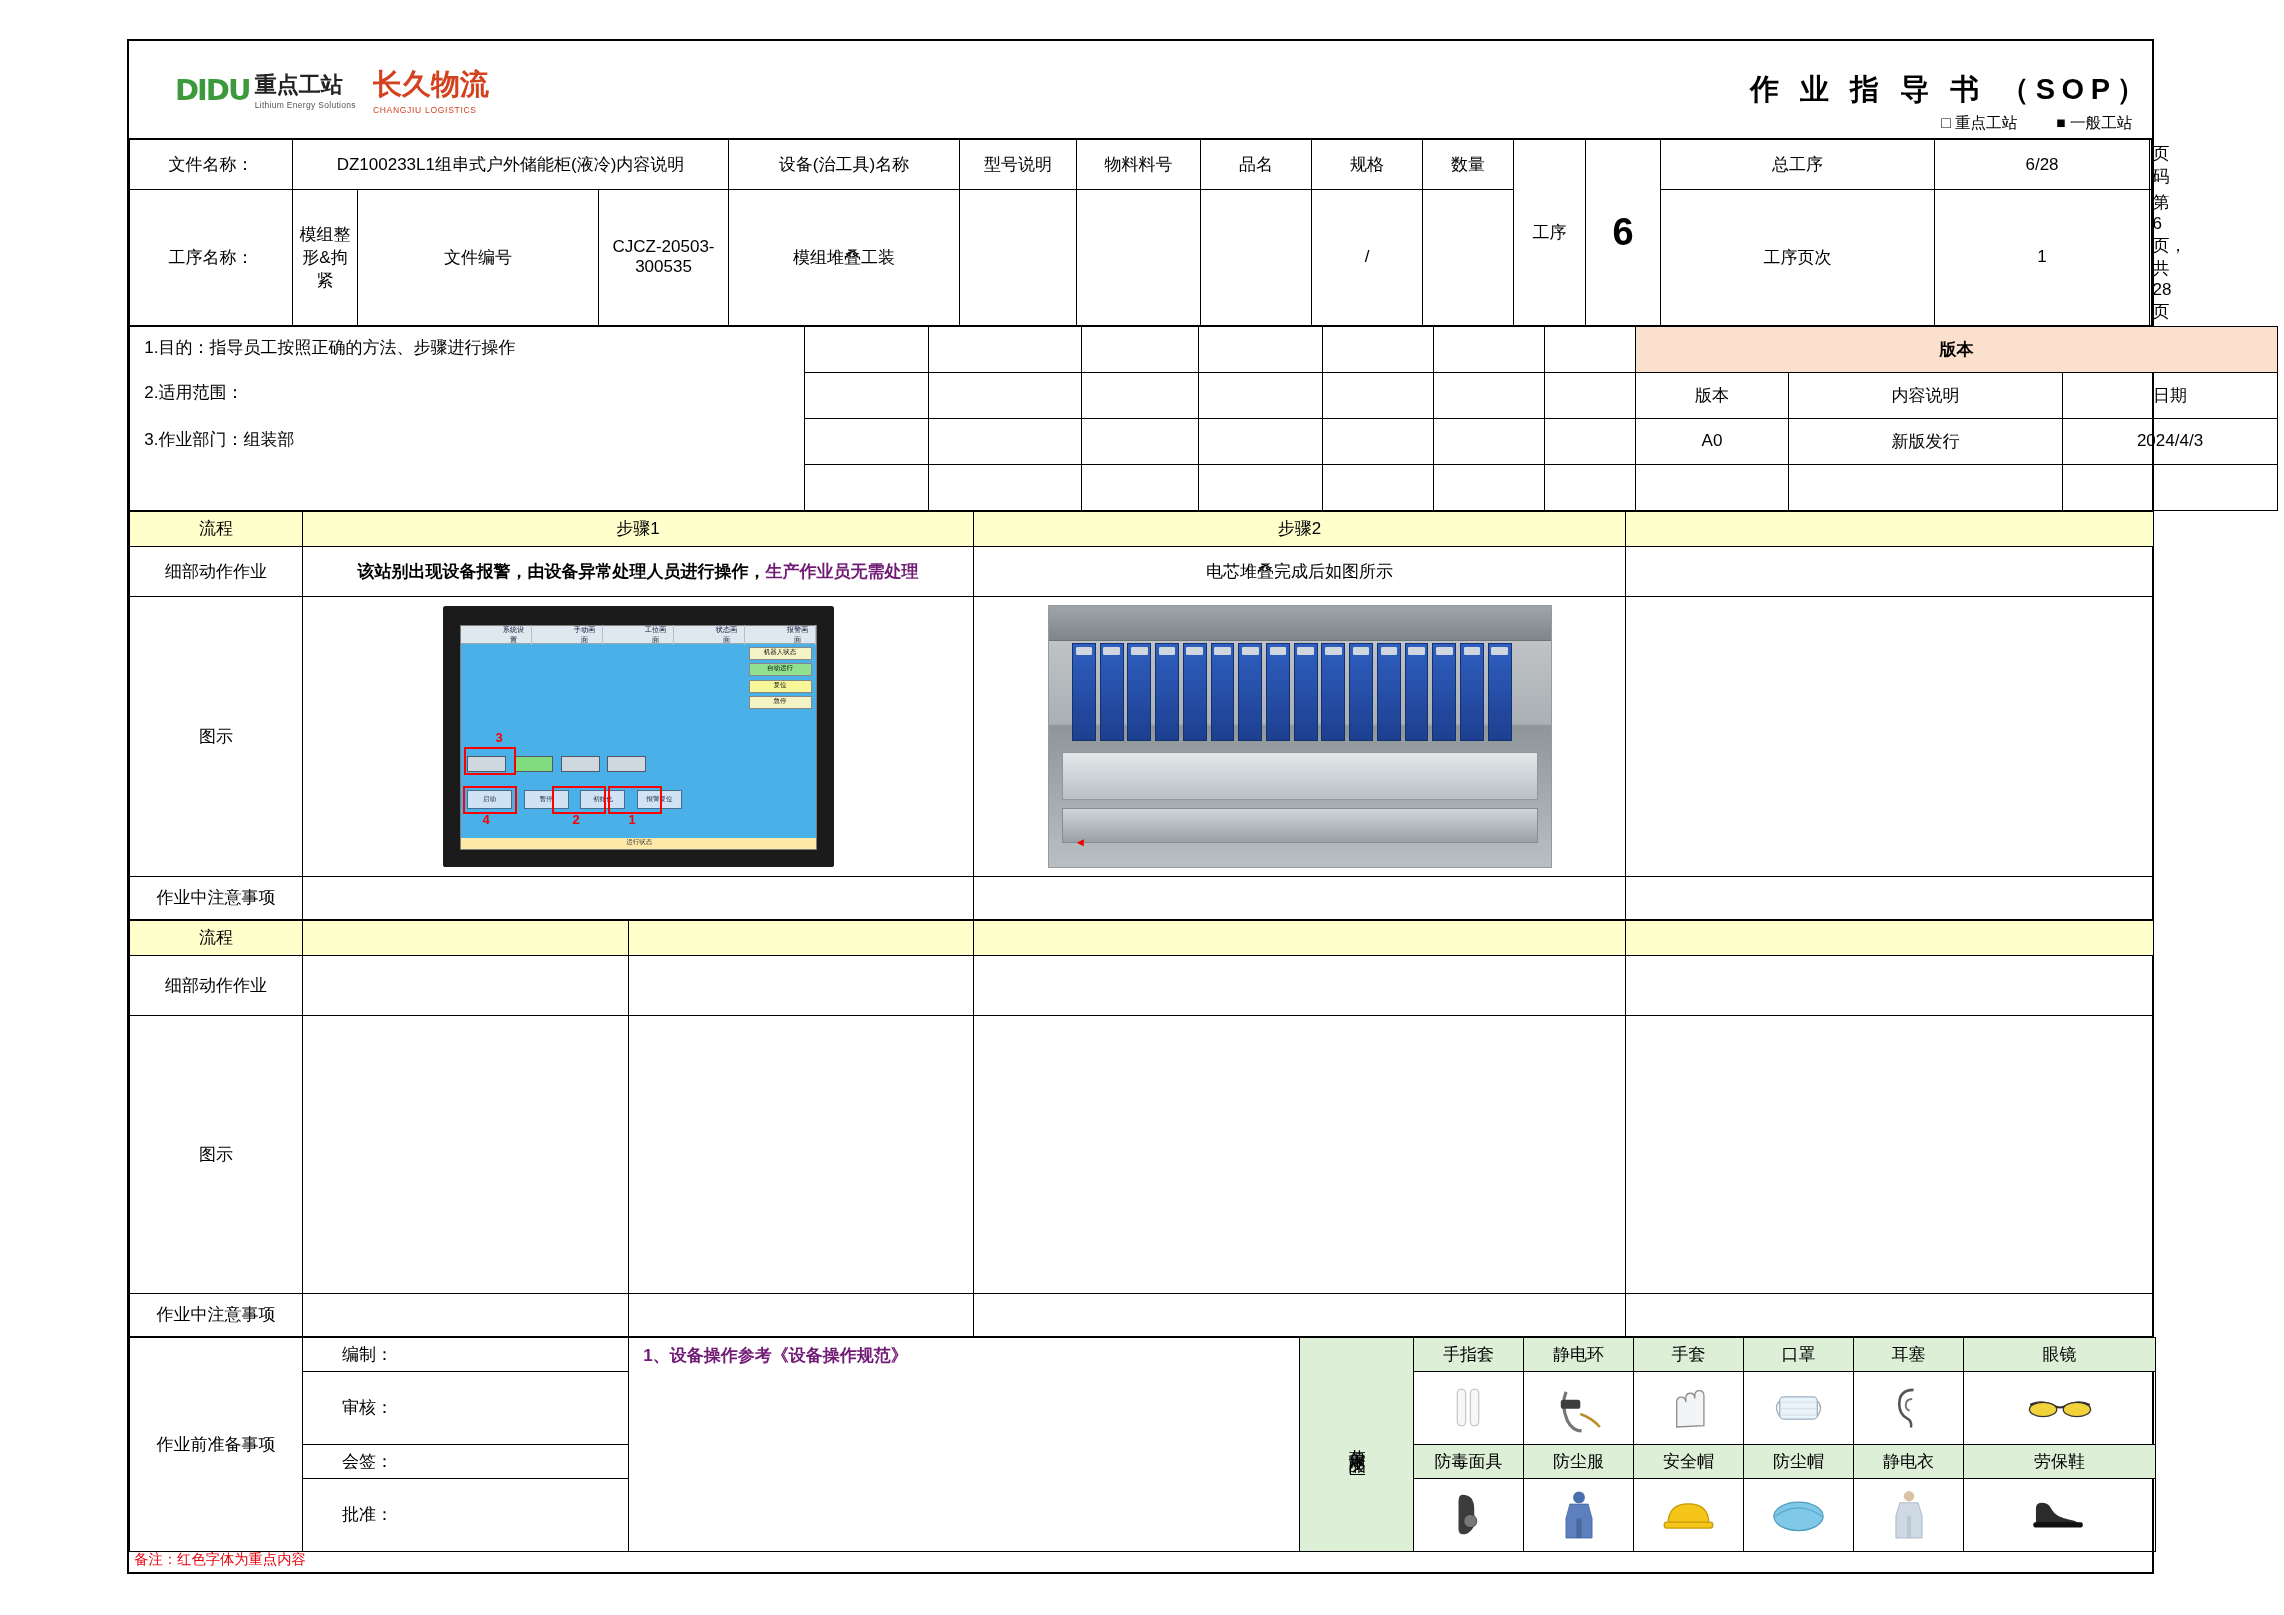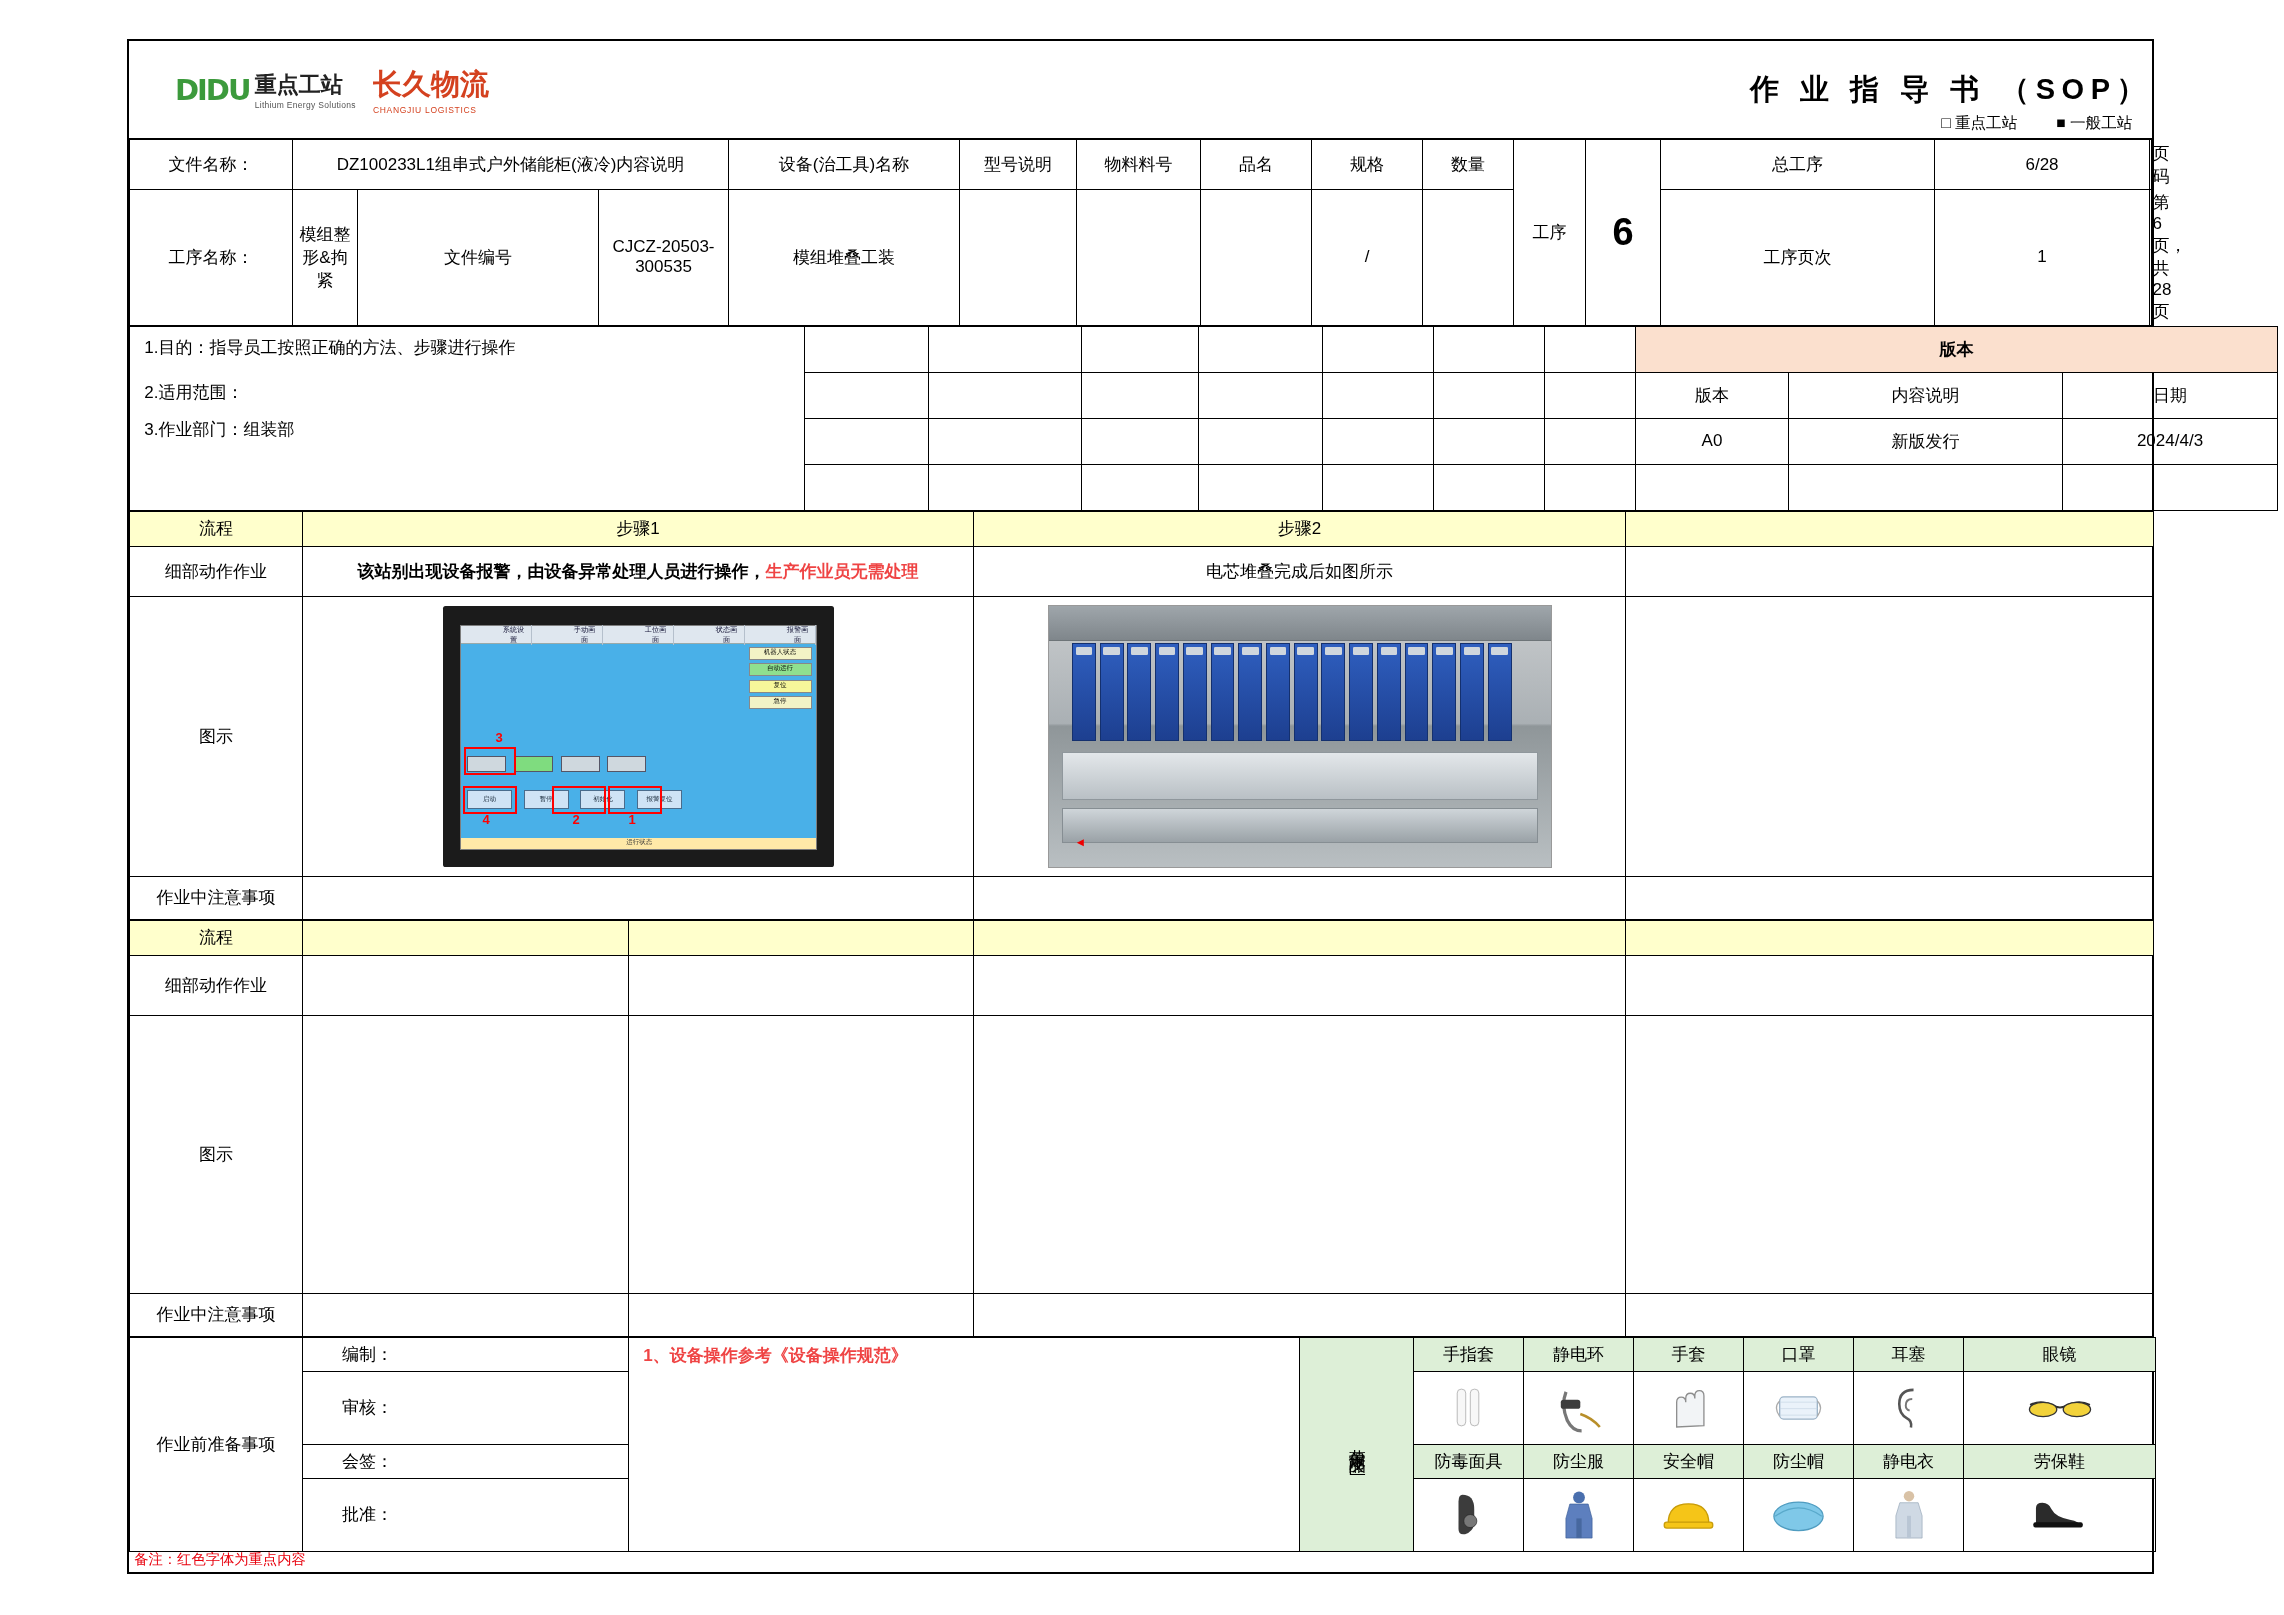--- a/index.html
+++ b/index.html
@@ -103,21 +103,21 @@
     gap: 39px;
     padding-left: 16px;
   }
   .station-flags span { white-space: nowrap; }
   
   .ltxt { text-align: left; padding-left: 14.3px; }
   .bold { font-weight: bold; }
   .yellow { background: #ffffcc; }
   .orange { background: #fbe0ce; }
   .green { background: #ddefd7; }
-  .red { color: #ef4444; }
+  .red { color: #701a75; }
   .bigno {
     font-size: 38px;
     font-weight: bold;
   }
   
   .hmi {
     width: 391px; height: 261px;
     margin: 0 auto;
     background: #1b1b1b;
     position: relative;
@@ -314,21 +314,21 @@
         <col style="width:91px">
       <col style="width:75px">
         <col style="width:78px">
         <col style="width:274px">
         <col style="width:215px">
     </colgroup>
     <tbody>
         <tr style="height:46px">
       <td rowspan="4" class="ltxt" style="vertical-align:top;padding-top:9px">
         <div style="margin-bottom:22px">1.目的：指导员工按照正确的方法、步骤进行操作</div>
-        <div style="margin-bottom:14px">2.适用范围：</div>
+        <div style="margin-bottom:24px">2.适用范围：</div>
         <div>3.作业部门：组装部</div>
       </td>
       <td></td>
           <td></td>
           <td></td>
           <td></td>
           <td></td>
           <td></td>
           <td></td>
       <td colspan="4" class="orange bold">版本</td>

